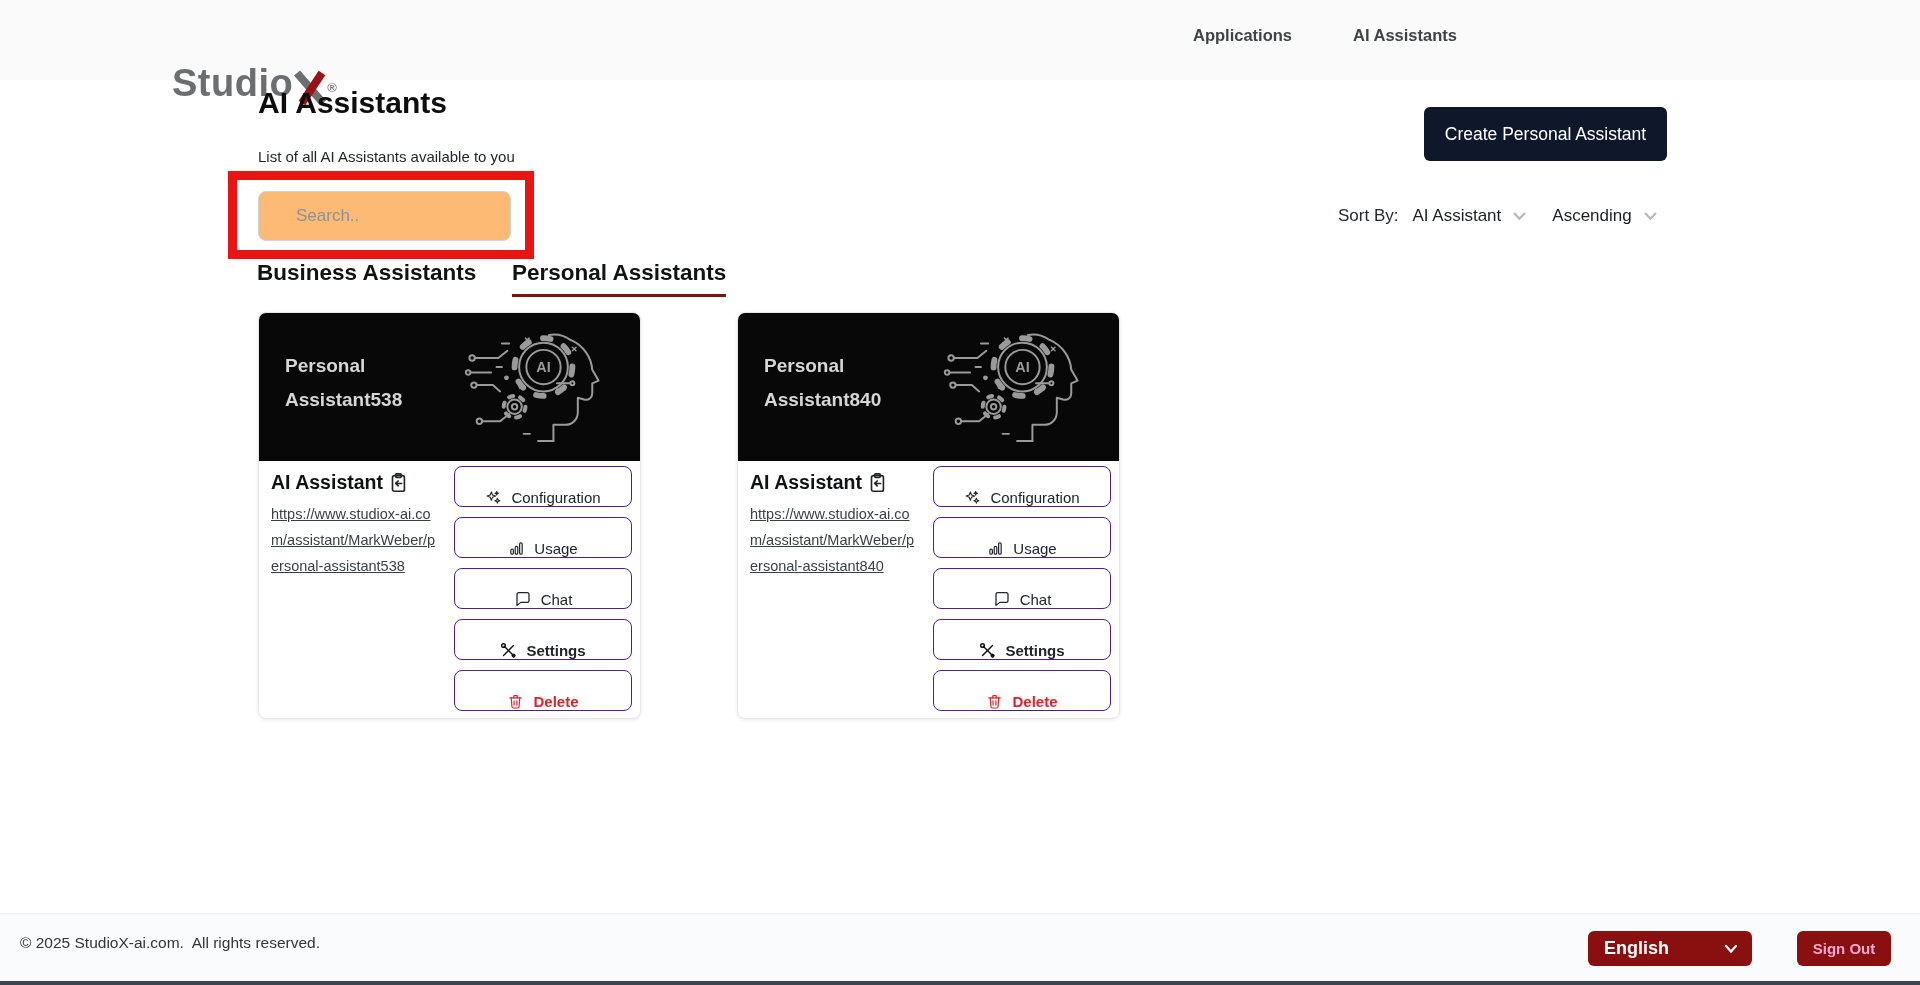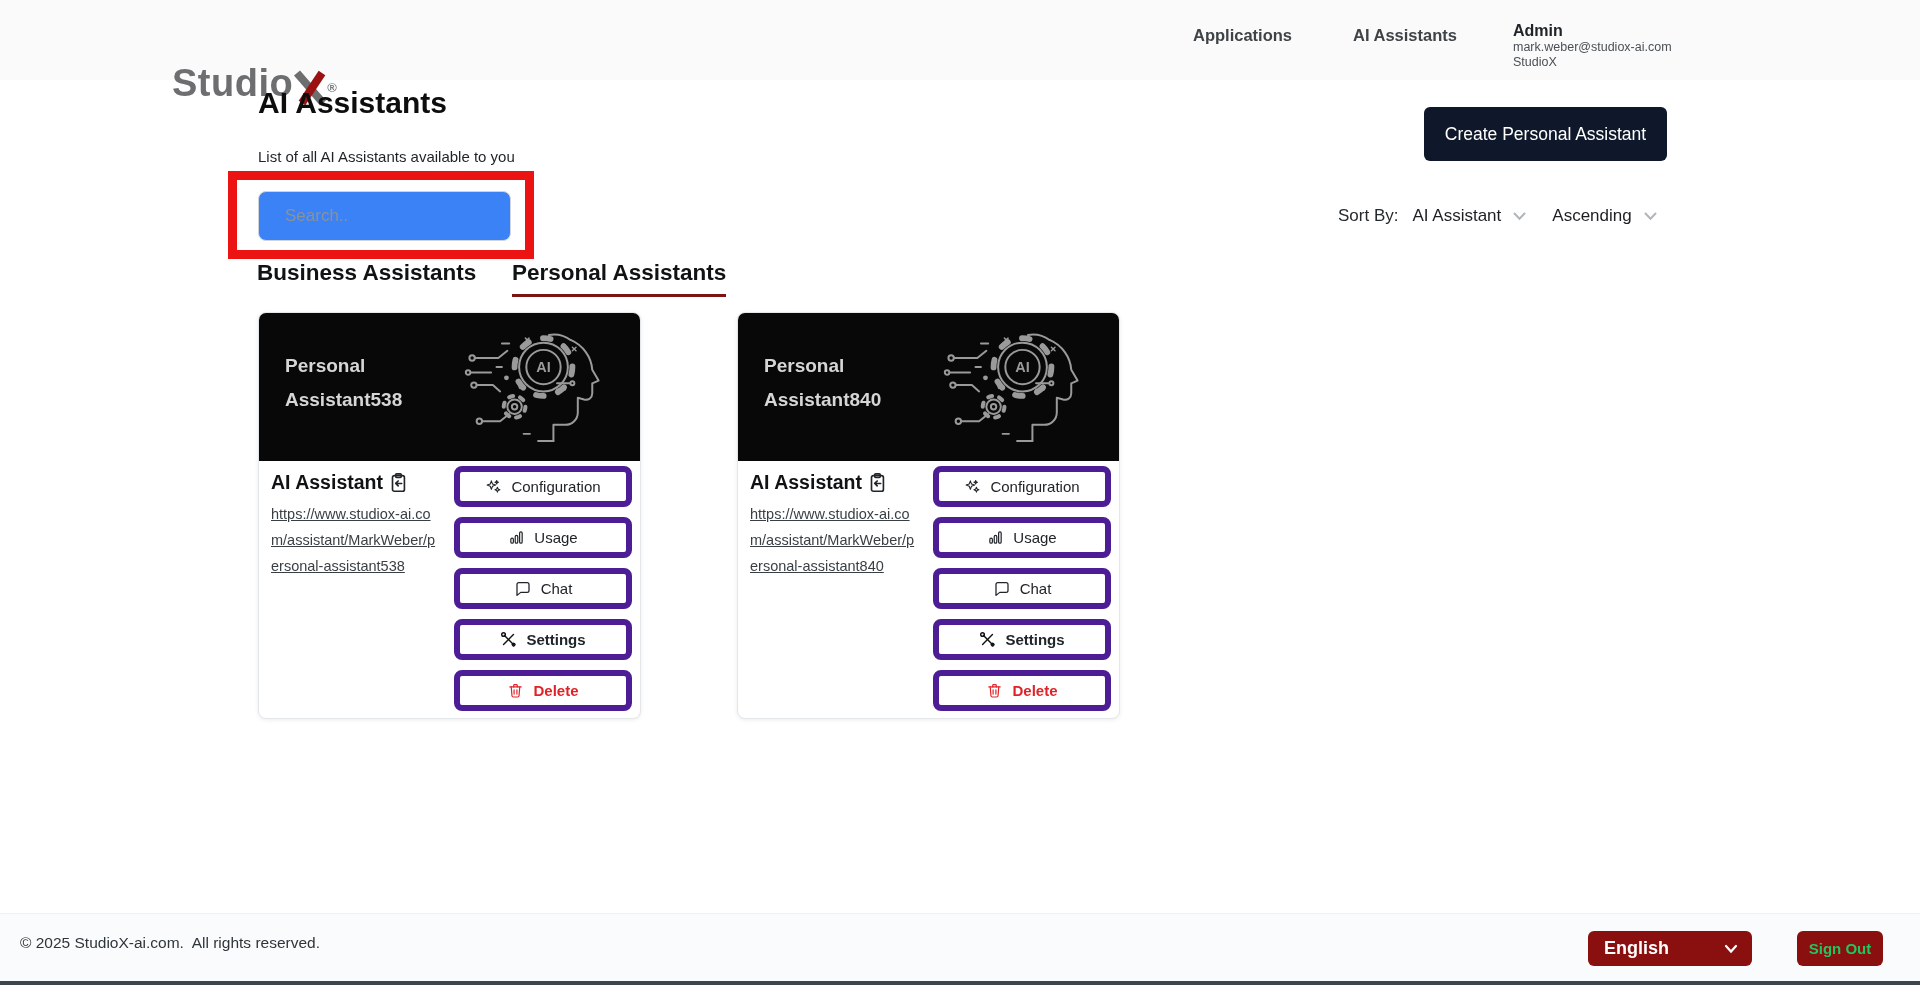--- a/index.html
+++ b/index.html
@@ -20,22 +20,22 @@
   .admin-sub { font-size:12.5px; color:#4a5055; line-height:15px; }
 
   
   .page-title { position:absolute; left:258px; top:86px; font-size:30px; font-weight:800; color:#0d0d0d; }
   .page-subtitle { position:absolute; left:258px; top:148px; font-size:15px; color:#1f2328; }
   .create-btn { position:absolute; left:1424px; top:107px; width:243px; height:54px; background:#0f172a; color:#fff;
     border:none; border-radius:6px; font-size:17.5px; font-family:inherit; cursor:pointer; }
 
   
   .annotation { position:absolute; left:228px; top:171px; width:306px; height:88px; border:9px solid #ec1313; }
-  .search-wrap { position:absolute; left:258px; top:191px; width:253px; height:50px; background:#3b82f6;
-    border:1px solid #ced4da; border-radius:8px; display:flex; align-items:center; padding:0 17px; gap:9px; }
+  .search-wrap { position:absolute; left:258px; top:191px; width:253px; height:50px; background:#fdba74;
+    border:1px solid #ced4da; border-radius:8px; display:flex; align-items:center; padding:0 28px; gap:9px; }
   .search-input { border:none; outline:none; flex:1; font-size:17px; color:#333; font-family:inherit; background:transparent; }
   .search-input::placeholder { color:#8a9299; }
 
   
   .sort-row { position:absolute; left:1338px; top:206px; display:flex; align-items:center; font-size:17px; color:#24292e; }
   .sort-label { margin-right:14px; }
   .sort-select { display:flex; align-items:center; gap:12px; cursor:pointer; margin-right:26px; }
   .sort-value { color:#1c1f22; }
 
   
@@ -49,56 +49,51 @@
   .card1 { left:258px; } .card2 { left:737px; }
   .card-banner { position:absolute; left:0; top:0; width:100%; height:148px; background:#080808; border-radius:7px 7px 0 0; }
   .banner-title { position:absolute; left:26px; top:36px; font-size:19px; font-weight:700; color:#d6d6d6; line-height:34px; }
   .banner-art { position:absolute; right:36px; top:14px; }
   .card-heading-row { position:absolute; left:12px; top:158px; display:flex; align-items:center; gap:4px; }
   .card-heading { font-size:19.5px; font-weight:800; color:#101214; }
   .copy-btn { background:none; border:none; cursor:pointer; padding:0; line-height:0; }
   .card-link { position:absolute; left:12px; top:188px; width:172px; font-size:14.5px; color:#3a3f44;
     text-decoration:underline; word-break:break-all; line-height:26px; cursor:pointer; }
   .actions { position:absolute; right:8px; top:153px; width:178px; display:flex; flex-direction:column; gap:10px; }
-  .action-btn { height:41px; background:#fff; border:6px solid #4c1d95; border-radius:8px; display:flex;
-    align-items:center; justify-content:center; gap:9px; font-size:15px; color:#212529; font-family:inherit; cursor:pointer; }
+  .action-btn { height:41px; background:#fff; border:1px solid #4c1d95; border-radius:8px; display:flex;
+    align-items:flex-end; justify-content:center; gap:9px; font-size:15px; color:#212529; font-family:inherit; cursor:pointer; }
   .action-settings { font-weight:700; }
   .action-delete { color:#df2329; font-weight:700; }
 
   
   .footer { position:absolute; left:0; top:913px; width:1920px; height:68px; background:#fafbfc; border-top:1px solid #f0f1f3; }
   .copyright { position:absolute; left:20px; top:20px; font-size:15.5px; color:#30353a; white-space:pre; }
   .lang-select { position:absolute; left:1588px; top:17px; width:164px; height:35px; background:#8a0f0f; border-radius:6px;
     color:#fff; font-size:18px; font-weight:700; display:flex; align-items:center; padding:0 14px 0 16px; cursor:pointer; }
   .lang-select .spacer { flex:1; }
-  .signout-btn { position:absolute; left:1797px; top:17px; width:86px; height:35px; background:#8a0f0f; border:none;
-    border-radius:6px; color:#22c55e; font-size:15px; font-weight:700; font-family:inherit; cursor:pointer; }
+  .signout-btn { position:absolute; left:1797px; top:17px; width:94px; height:35px; background:#8a0f0f; border:none;
+    border-radius:6px; color:#f9a8d4; font-size:15px; font-weight:700; font-family:inherit; cursor:pointer; }
   .bottom-strip { position:absolute; left:0; top:981px; width:1920px; height:4px; background:#3c464f; }
 
   svg { display:block; }
 </style>
 </head>
 <body>
 
 <div class="header">
   <div class="logo">
     <span class="logo-studio">Studio</span>
     <svg class="logo-x" viewBox="0 0 34 36">
       <line x1="4" y1="3" x2="30" y2="33" stroke="#6d6e70" stroke-width="8"></line>
       <line x1="29" y1="3" x2="9" y2="33" stroke="#9a1212" stroke-width="8"></line>
     </svg>
     <span class="logo-reg">®</span>
   </div>
   <div class="nav-link nav-applications">Applications</div>
   <div class="nav-link nav-assistants">AI Assistants</div>
-  <div class="admin-block">
-    <div class="admin-name">Admin</div>
-    <div class="admin-sub">mark.weber@studiox-ai.com</div>
-    <div class="admin-sub">StudioX</div>
-  </div>
 </div>
 
 <h1 class="page-title">AI Assistants</h1>
 <div class="page-subtitle">List of all AI Assistants available to you</div>
 <button class="create-btn">Create Personal Assistant</button>
 
 <div class="annotation"></div>
 <div class="search-wrap">
   <svg width="19" height="19" viewBox="0 0 20 20" fill="none" stroke="#5f6368" stroke-width="1.8" stroke-linecap="round">
     <circle cx="9" cy="9" r="5.6"></circle>

